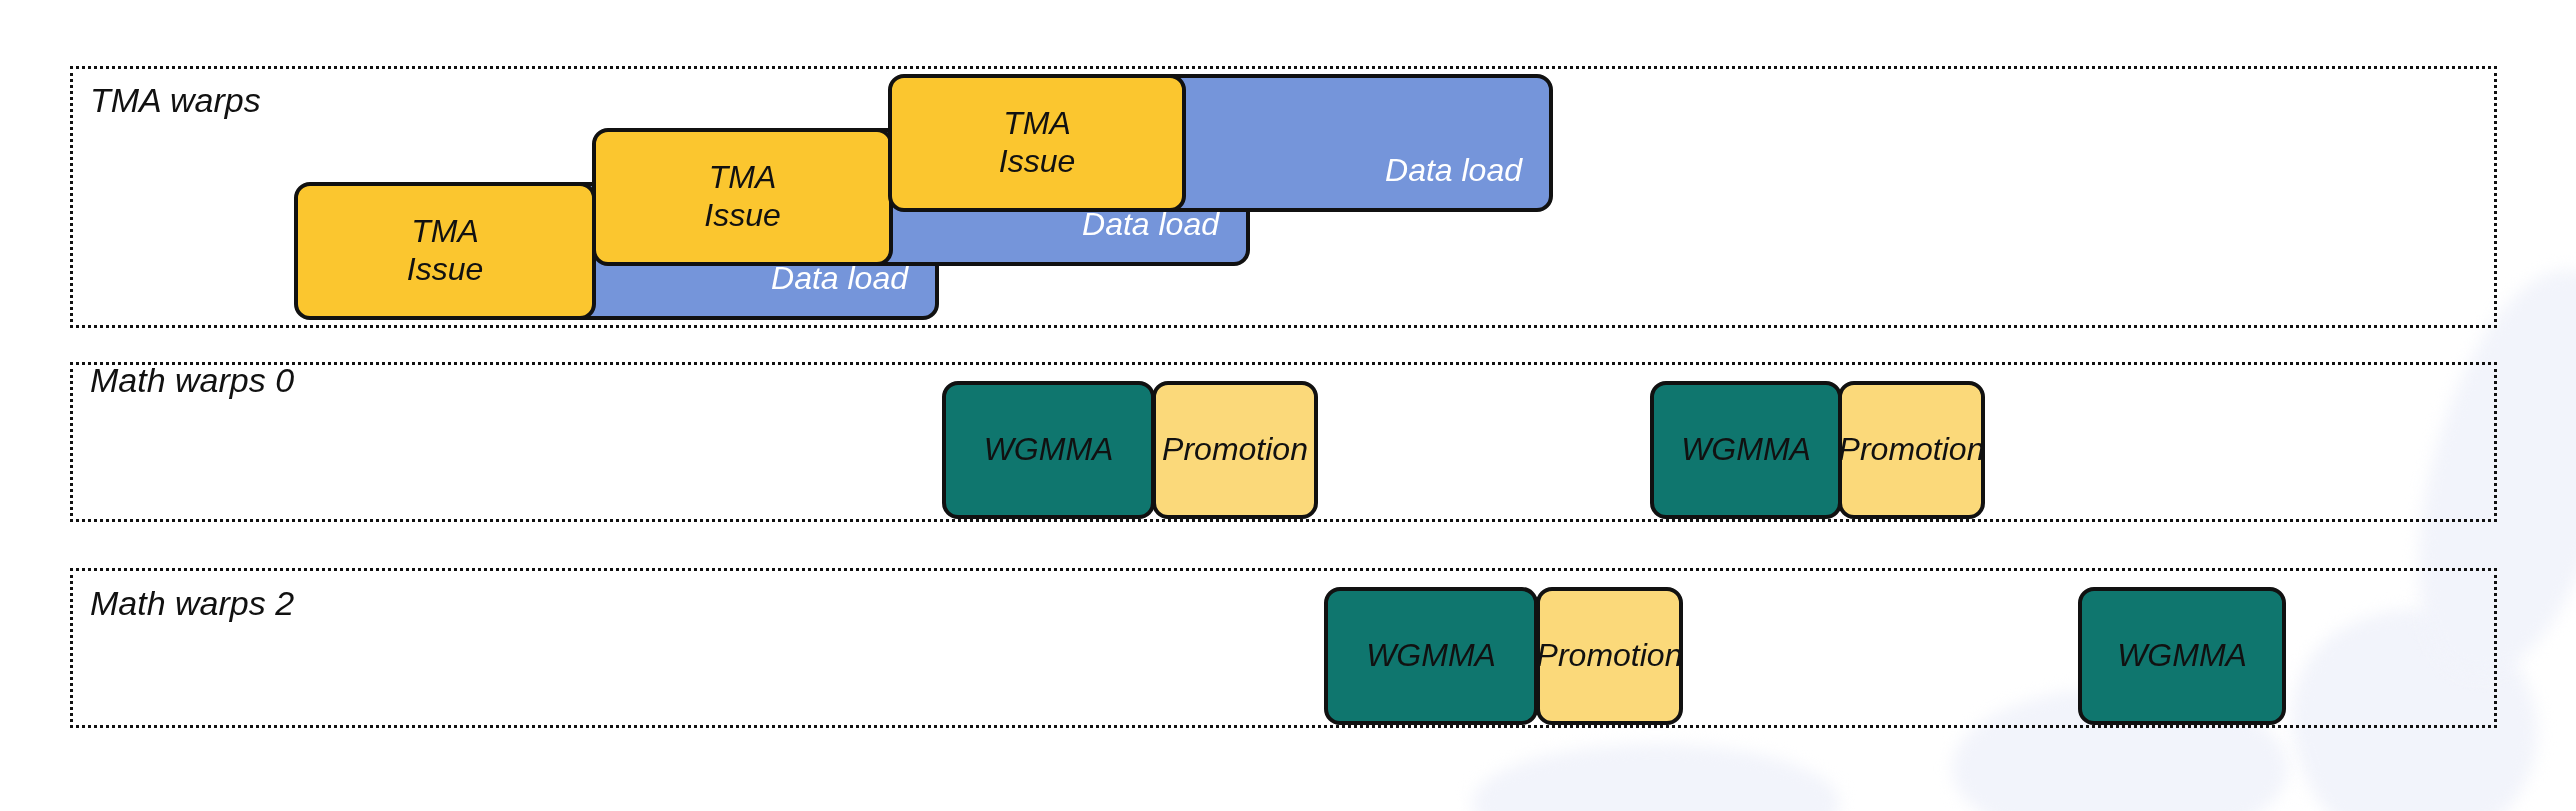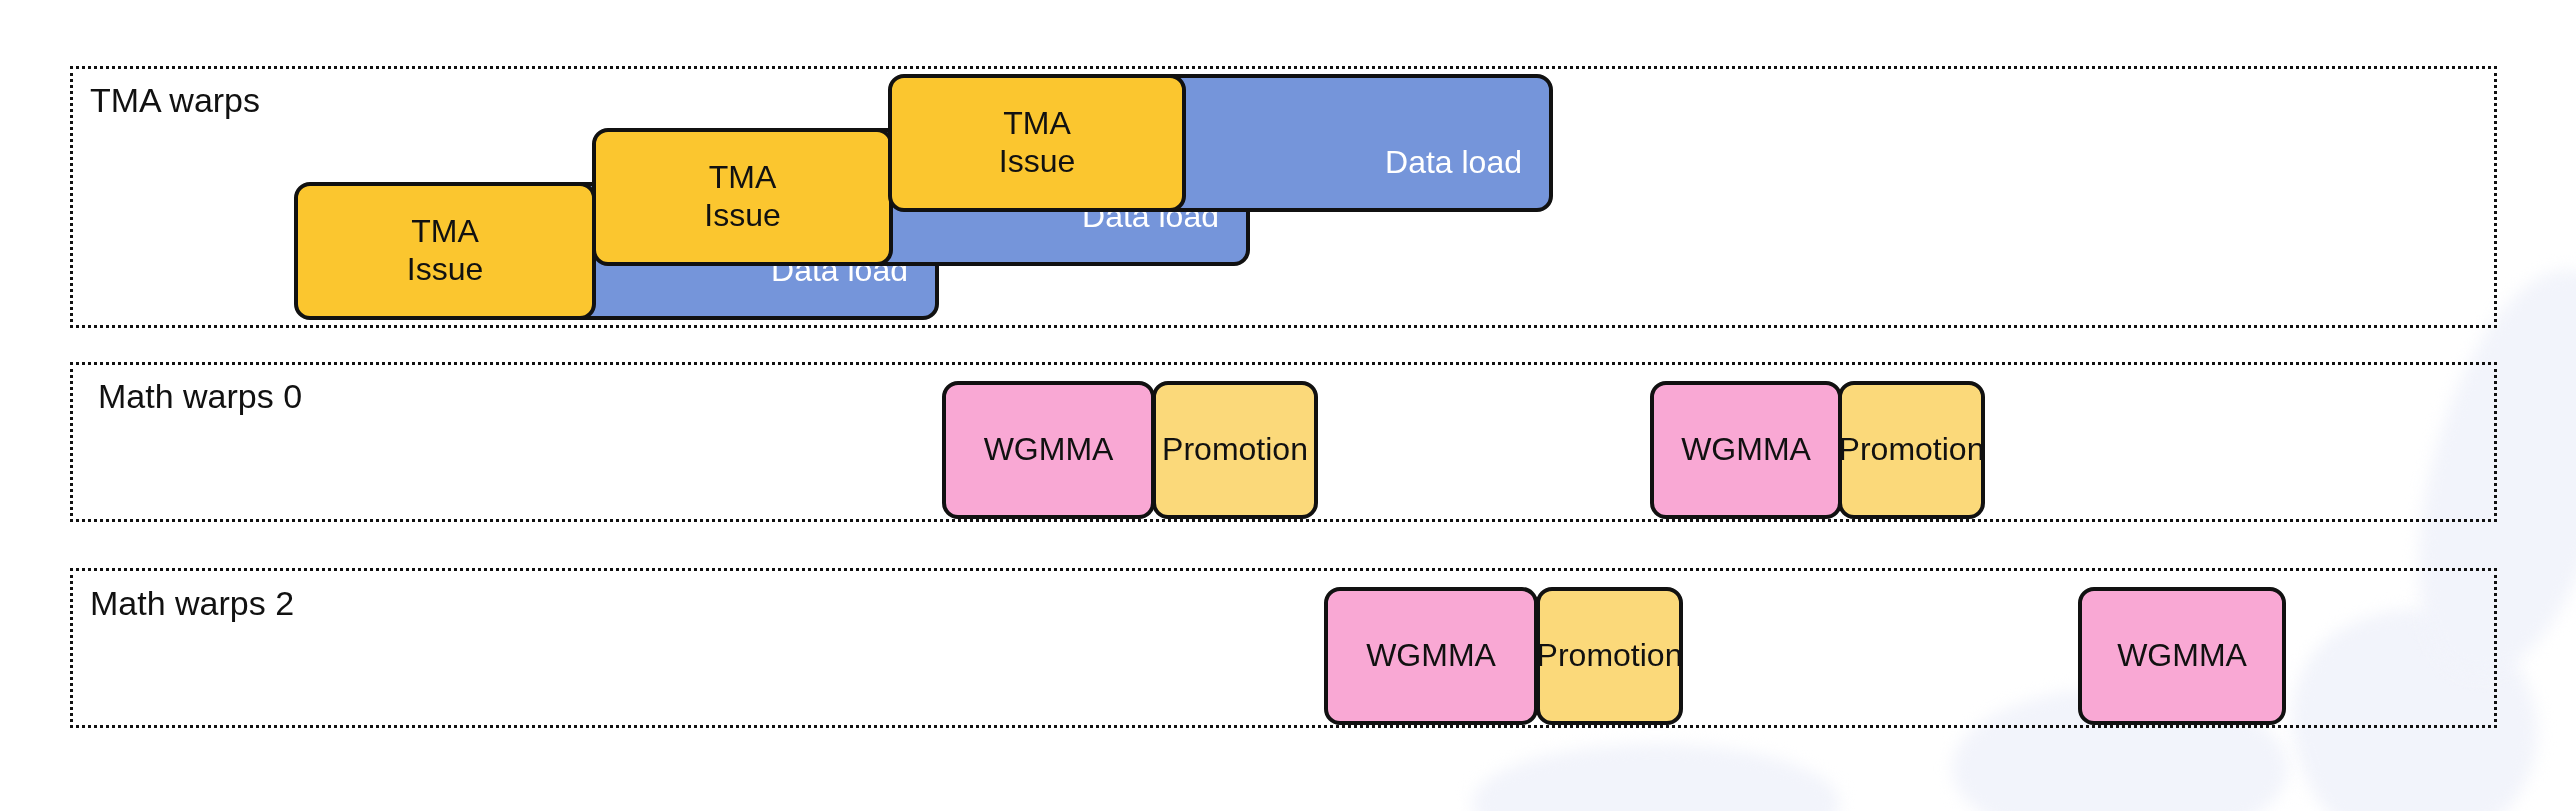--- a/index.html
+++ b/index.html
@@ -3,21 +3,21 @@
 <meta charset="utf-8">
 <style>
   html,body{margin:0;padding:0;}
   body{
     width:2576px;height:811px;
     background:#ffffff;
     font-family:"Liberation Sans", sans-serif;
     overflow:hidden;
     position:relative;
   }
-  #stage{position:absolute;left:0;top:0;width:2576px;height:811px;background:#ffffff;}
+  #stage{position:absolute;left:0;top:0;width:2576px;height:811px;background:#ffffff;font-style:italic;}
 
   
   .wm{position:absolute;background:#f2f4fb;border-radius:50%;filter:blur(8px);pointer-events:none;}
   .wm1{left:2296px;top:608px;width:240px;height:240px;transform:rotate(-18deg);border-radius:45% 55% 50% 50%;}
   .wm2{left:2432px;top:264px;width:176px;height:416px;border-radius:60% 40% 55% 45%;transform:rotate(12deg);}
   .wm3{left:1952px;top:688px;width:336px;height:160px;border-radius:50%;}
   .wm4{left:1472px;top:744px;width:368px;height:120px;border-radius:50%;}
 
   .lane{
     position:absolute;
@@ -45,25 +45,25 @@
     text-align:center;
     font-size:32px;
     line-height:1.18;
     font-family:"Liberation Sans", sans-serif;
     color:#111111;
     white-space:pre-line;
     overflow:hidden;
   }
   .blk.amber{background:#FBC62F;}
   .blk.blue{background:#7595DA;color:#ffffff;}
-  .blk.green{background:#f9a8d4;}
+  .blk.green{background:#0f766e;}
   .blk.lightyellow{background:#FBD97A;}
 
   
-  .blk.blue{justify-content:flex-end;padding-right:27px;align-items:flex-end;padding-bottom:26px;}
+  .blk.blue{justify-content:flex-end;padding-right:27px;align-items:flex-end;padding-bottom:18px;}
 </style>
 </head>
 <body>
 
 <div id="stage">
   <div class="wm wm1"></div>
   <div class="wm wm2"></div>
   <div class="wm wm3"></div>
   <div class="wm wm4"></div>
 <div class="lane" style="left: 70px; top: 66px; width: 2427px; height: 262px;"></div>
@@ -71,21 +71,21 @@
     <div class="blk amber" style="left: 294px; top: 182px; width: 302px; height: 138px; z-index: 6;">TMA
 Issue</div>
     <div class="blk blue" style="left: 549px; top: 182px; width: 390px; height: 138px; z-index: 5;">Data load</div>
     <div class="blk amber" style="left: 592px; top: 128px; width: 301px; height: 138px; z-index: 8;">TMA
 Issue</div>
     <div class="blk blue" style="left: 845px; top: 128px; width: 405px; height: 138px; z-index: 7;">Data load</div>
     <div class="blk amber" style="left: 888px; top: 74px; width: 298px; height: 138px; z-index: 10;">TMA
 Issue</div>
     <div class="blk blue" style="left: 1139px; top: 74px; width: 414px; height: 138px; z-index: 9;">Data load</div>
     <div class="lane" style="left: 70px; top: 362px; width: 2427px; height: 160px;"></div>
-    <div class="lane-label" style="left: 90px; top: 379px; margin-left: 8px;">Math warps 0</div>
+    <div class="lane-label" style="left: 90px; top: 363px;">Math warps 0</div>
     <div class="blk green" style="left: 942px; top: 381px; width: 213px; height: 138px; z-index: 2;">WGMMA</div>
     <div class="blk lightyellow" style="left: 1152px; top: 381px; width: 166px; height: 138px; z-index: 1;">Promotion</div>
     <div class="blk green" style="left: 1650px; top: 381px; width: 192px; height: 138px; z-index: 2;">WGMMA</div>
     <div class="blk lightyellow" style="left: 1838px; top: 381px; width: 147px; height: 138px; z-index: 1;">Promotion</div>
     <div class="lane" style="left: 70px; top: 568px; width: 2427px; height: 160px;"></div>
     <div class="lane-label" style="left: 90px; top: 586px;">Math warps 2</div>
     <div class="blk green" style="left: 1324px; top: 587px; width: 214px; height: 138px; z-index: 2;">WGMMA</div>
     <div class="blk lightyellow" style="left: 1536px; top: 587px; width: 147px; height: 138px; z-index: 1;">Promotion</div>
     <div class="blk green" style="left: 2078px; top: 587px; width: 208px; height: 138px; z-index: 2;">WGMMA</div>
   </div>

